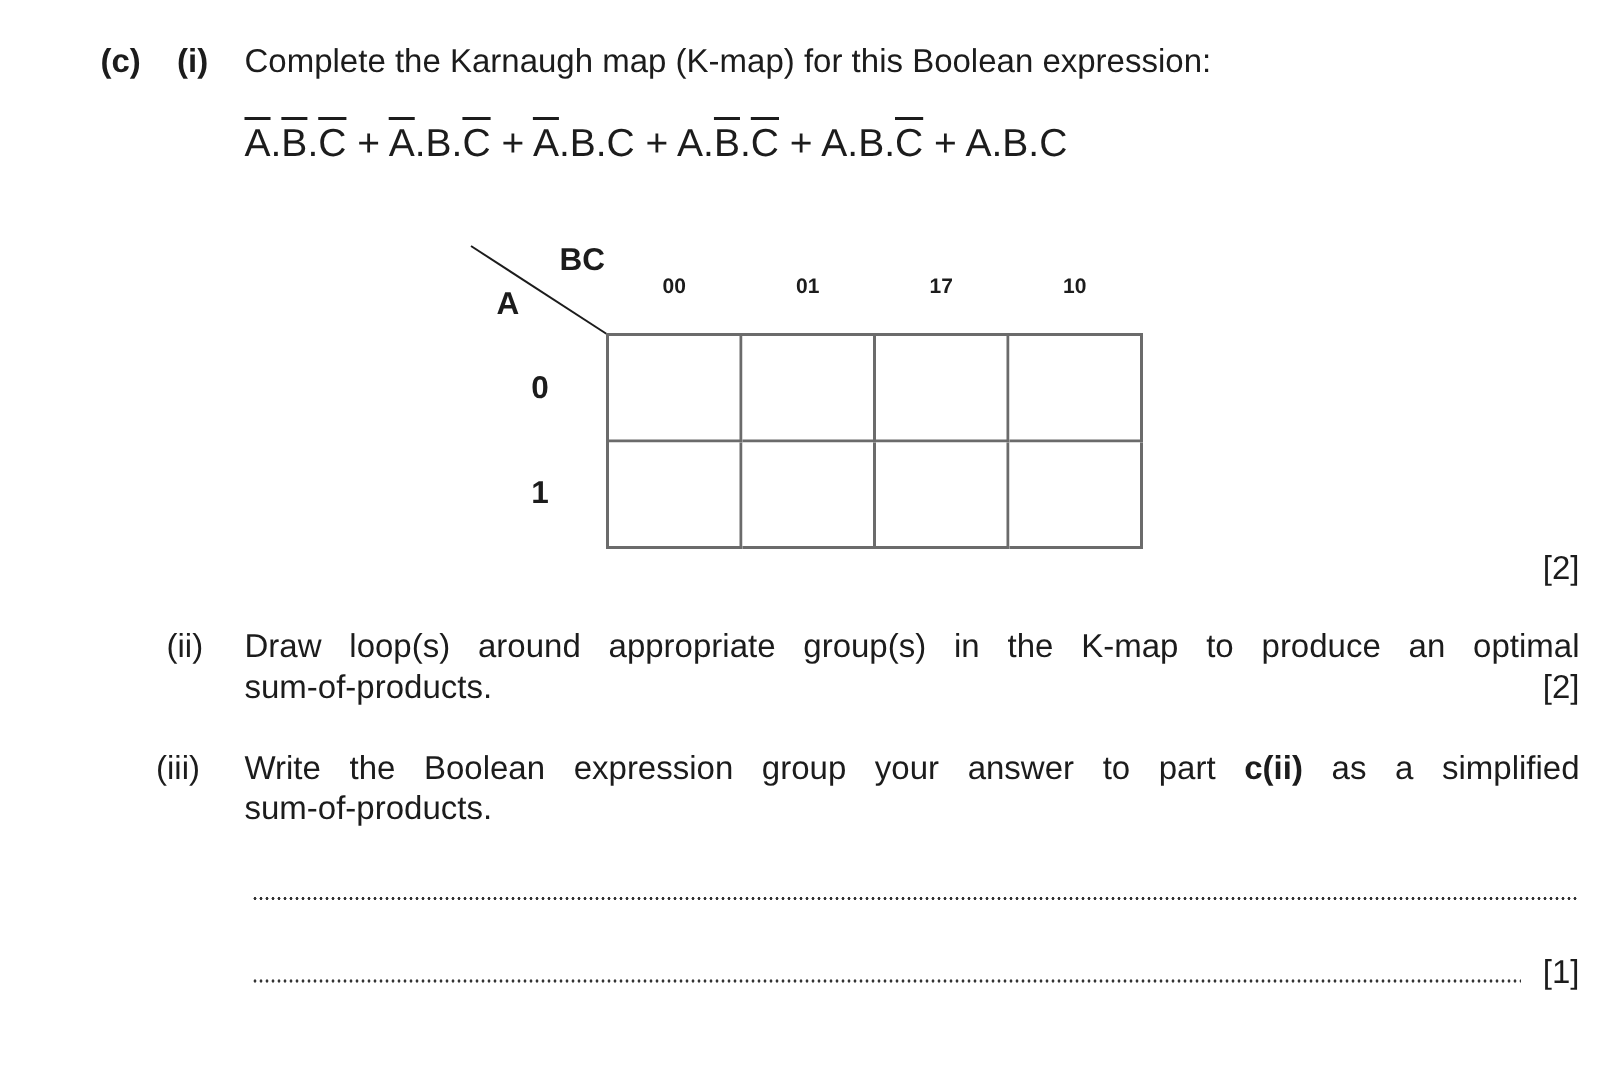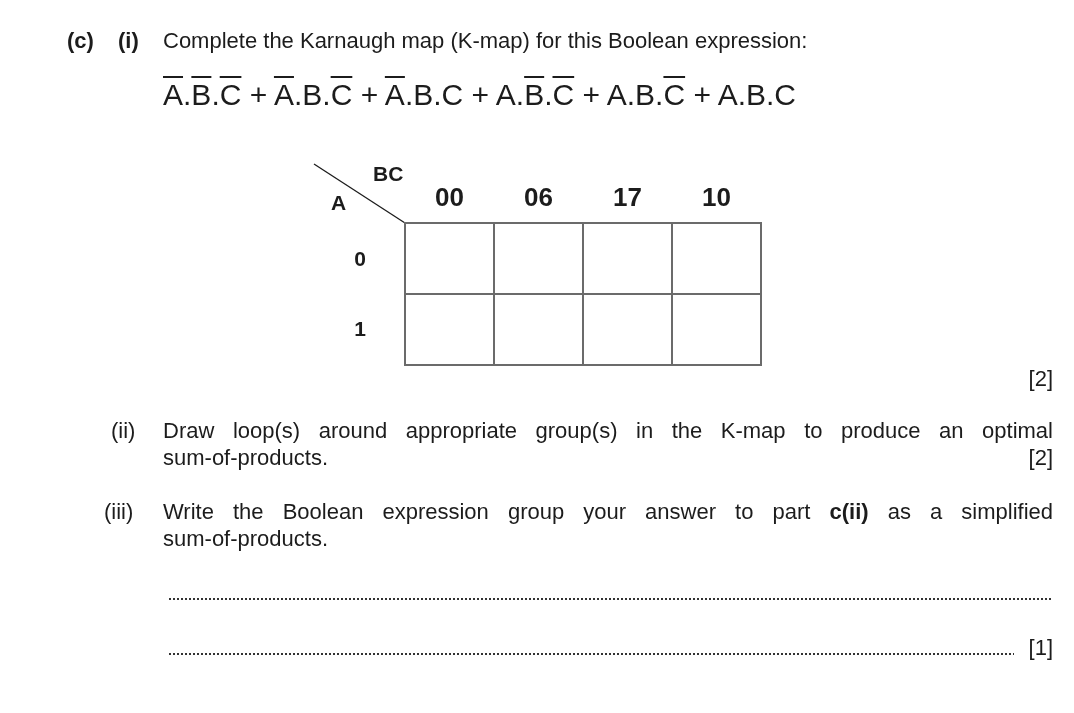--- a/index.html
+++ b/index.html
@@ -6,28 +6,28 @@
   body {
     width: 1074px; height: 713px; position: relative; overflow: hidden;
     font-family: "Liberation Sans", sans-serif; color: #1c1c1c;
   }
   .abs { position: absolute; white-space: nowrap; }
   .q { font-size: 22px; line-height: 26px; }
   .bold { font-weight: bold; }
   .label-c { left: 67px; top: 28px; }
   .label-i { left: 118px; top: 28px; }
   .text-i { left: 163px; top: 28px; }
-  .expr { left: 163px; top: 82px; font-size: 30px; line-height: 26px; }
+  .expr { left: 163px; top: 82px; font-size: 26px; line-height: 26px; }
   .ov { text-decoration: overline; text-decoration-thickness: 1.5px; }
 
   
   .kmap-diag { left: 0; top: 0; width: 1074px; height: 713px; pointer-events: none; }
   .kmap-bc { left: 373px; top: 162px; font-size: 21px; font-weight: bold; }
   .kmap-a  { left: 331px; top: 191px; font-size: 21px; font-weight: bold; }
-  .col-head { top: 182px; width: 89px; text-align: center; font-size: 26px; font-weight: bold; }
+  .col-head { top: 182px; width: 89px; text-align: center; font-size: 14px; font-weight: bold; }
   .row-head { left: 345px; width: 30px; text-align: center; font-size: 21px; font-weight: bold; }
   .grid {
     position: absolute; left: 404px; top: 222px;
     display: grid; grid-template-columns: repeat(4, 89px); grid-template-rows: repeat(2, 71px);
     border-left: 2px solid #6b6b6b; border-top: 2px solid #6b6b6b;
   }
   .cell {
     border-right: 2px solid #6b6b6b; border-bottom: 2px solid #6b6b6b;
     box-sizing: border-box; background: #fff;
   }
@@ -54,21 +54,21 @@
 
 <div class="abs expr" id="expr"><span><span class="ov">A</span><span>.</span><span class="ov">B</span><span>.</span><span class="ov">C</span></span><span> + </span><span><span class="ov">A</span><span>.B.</span><span class="ov">C</span></span><span> + </span><span><span class="ov">A</span><span>.B.C</span></span><span> + </span><span><span>A.</span><span class="ov">B</span><span>.</span><span class="ov">C</span></span><span> + </span><span><span>A.B.</span><span class="ov">C</span></span><span> + </span><span><span>A.B.C</span></span></div>
 
 <svg class="abs kmap-diag">
   <line x1="314" y1="164" x2="405" y2="223" stroke="#1c1c1c" stroke-width="1.3"></line>
 </svg>
 <div class="abs kmap-bc">BC</div>
 <div class="abs kmap-a">A</div>
 
 <div class="abs col-head" style="left:405px">00</div>
-<div class="abs col-head" style="left:494px">06</div>
+<div class="abs col-head" style="left:494px">01</div>
 <div class="abs col-head" style="left:583px">17</div>
 <div class="abs col-head" style="left:672px">10</div>
 
 <div class="abs row-head" style="top:247px">0</div>
 <div class="abs row-head" style="top:317px">1</div>
 
 <div class="grid">
   <div class="cell"></div>
   <div class="cell"></div>
   <div class="cell"></div>

